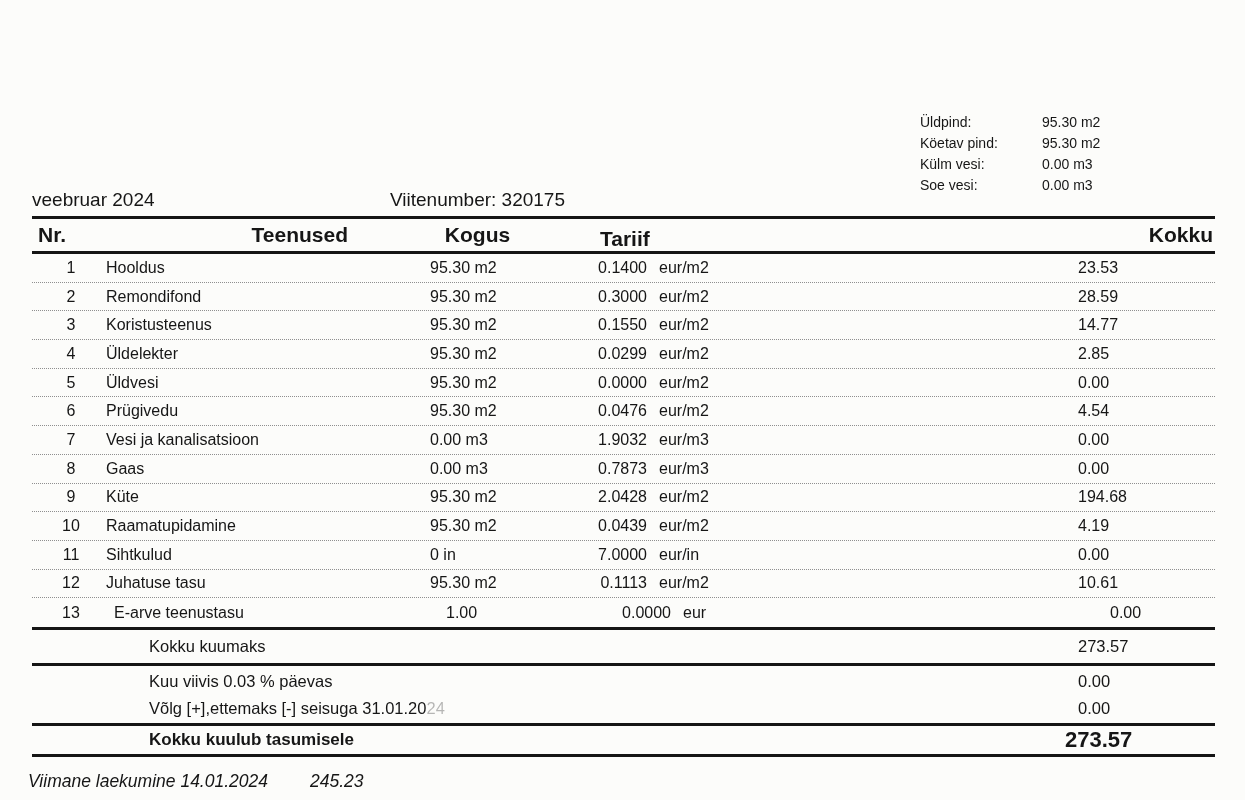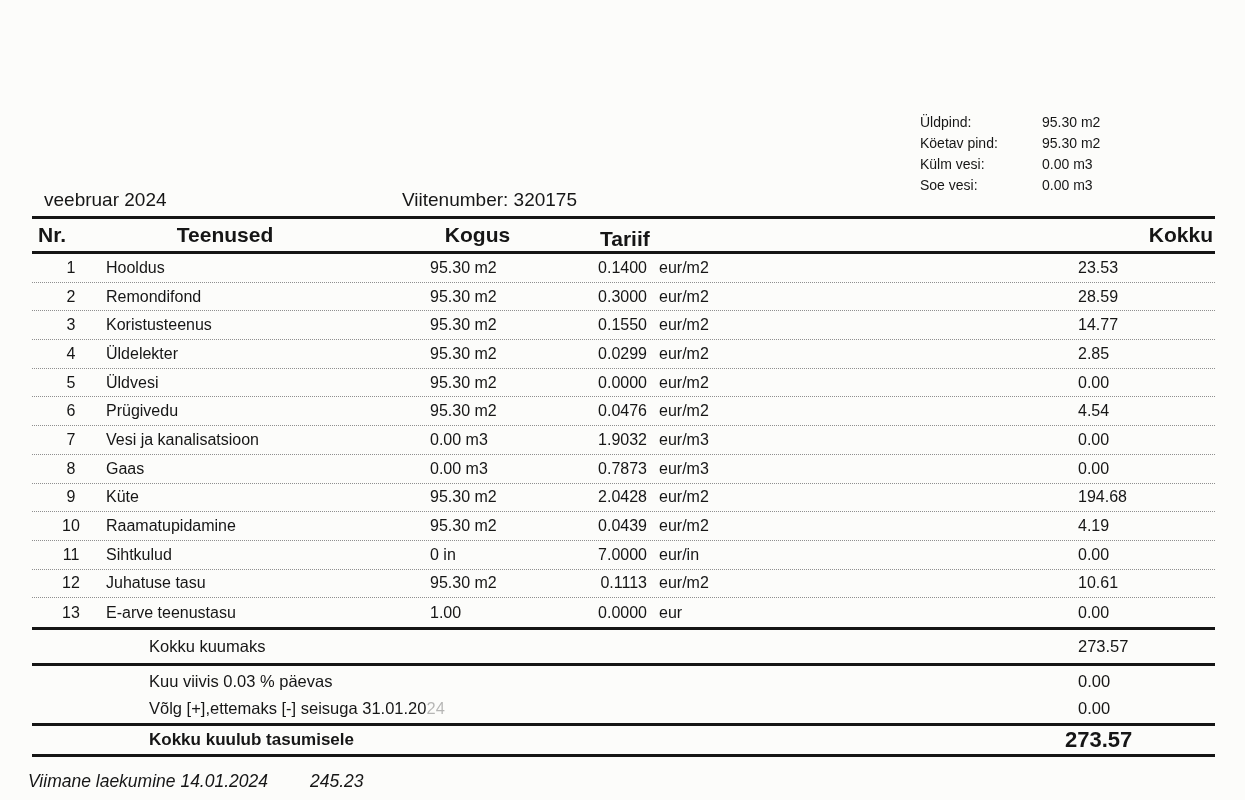--- a/index.html
+++ b/index.html
@@ -12,37 +12,37 @@
   }
   .page { position:relative; width:1245px; height:720px; }
 
   
   .info-panel { position:absolute; left:920px; top:112px; font-size:14px; line-height:21px; }
   .info-row { display:flex; }
   .info-label { width:122px; }
   .info-value { }
 
   
-  .period-row { position:absolute; left:44px; top:189px; width:1183px; font-size:19px; }
+  .period-row { position:absolute; left:32px; top:189px; width:1183px; font-size:19px; }
   .reference { position:absolute; left:358px; top:0; }
 
   
   .sheet { position:absolute; left:32px; top:216px; width:1183px; border-top:3px solid #151515; }
 
   .grid5 { display:grid; grid-template-columns:70px 298px 155px 480px 180px; align-items:center; }
 
   .thead { height:35px; font-size:21px; font-weight:bold; border-bottom:3.5px solid #151515; }
   .h-nr      { padding-left:6px; }
-  .h-service { text-align:center; padding-right:52px; }
+  .h-service { text-align:right; padding-right:52px; }
   .h-qty     { text-align:center; }
   .h-tariff  { padding-left:45px;margin-top:8px; }
   .h-total   { text-align:right; padding-right:2px; }
 
   .trow { height:28.7px; font-size:16px; border-bottom:1px dotted #8f8f8f; }
-  .trow:last-child { border-bottom:none; }
+  .trow:last-child { border-bottom:none;gap:8px; }
   .c-nr      { text-align:center; padding-left:8px; }
   .c-service { padding-left:4px; }
   .c-qty     { padding-left:30px; }
   .c-tariff  { padding-left:0; white-space:nowrap; }
   .t-num     { display:inline-block; width:92px; text-align:right; }
   .t-unit    { margin-left:12px; }
   .c-total   { padding-left:43px; }
 
   .rule { border-top:3.5px solid #151515; }
 

